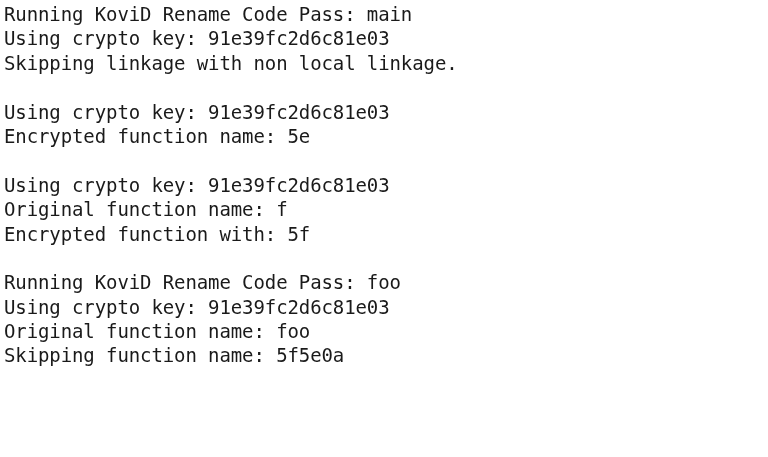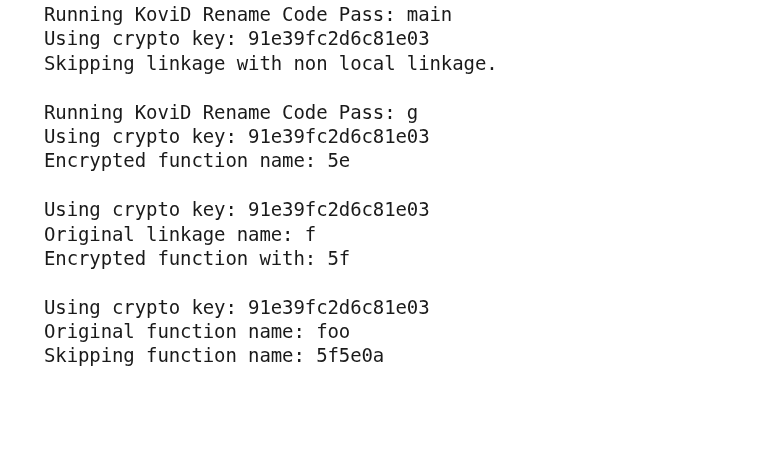--- a/index.html
+++ b/index.html
@@ -22,40 +22,39 @@
     line-height: 24.4px;
     letter-spacing: -0.1px;
     color: #1a1a1a;
   }
   .log-block {
     margin: 0 0 24.4px 0;
   }
   .log-line {
     white-space: pre;
     height: 24.4px;
-    margin-left: 40px;
   }
 </style>
 </head>
 <body style="background: rgb(255, 255, 255);">
 
 <div class="terminal" style="color: rgb(26, 26, 26);">
     <div class="log-block">
       <div class="log-line">Running KoviD Rename Code Pass: main</div>
       <div class="log-line">Using crypto key: 91e39fc2d6c81e03</div>
       <div class="log-line">Skipping linkage with non local linkage.</div>
     </div>
     <div class="log-block">
-      <div class="log-line">Running KoviD Rename Code Pass: g</div>
       <div class="log-line">Using crypto key: 91e39fc2d6c81e03</div>
       <div class="log-line">Encrypted function name: 5e</div>
     </div>
     <div class="log-block">
       <div class="log-line">Using crypto key: 91e39fc2d6c81e03</div>
-      <div class="log-line">Original linkage name: f</div>
+      <div class="log-line">Original function name: f</div>
       <div class="log-line">Encrypted function with: 5f</div>
     </div>
     <div class="log-block">
+      <div class="log-line">Running KoviD Rename Code Pass: foo</div>
       <div class="log-line">Using crypto key: 91e39fc2d6c81e03</div>
       <div class="log-line">Original function name: foo</div>
       <div class="log-line">Skipping function name: 5f5e0a</div>
     </div>
   </div>
 
 </body></html>

